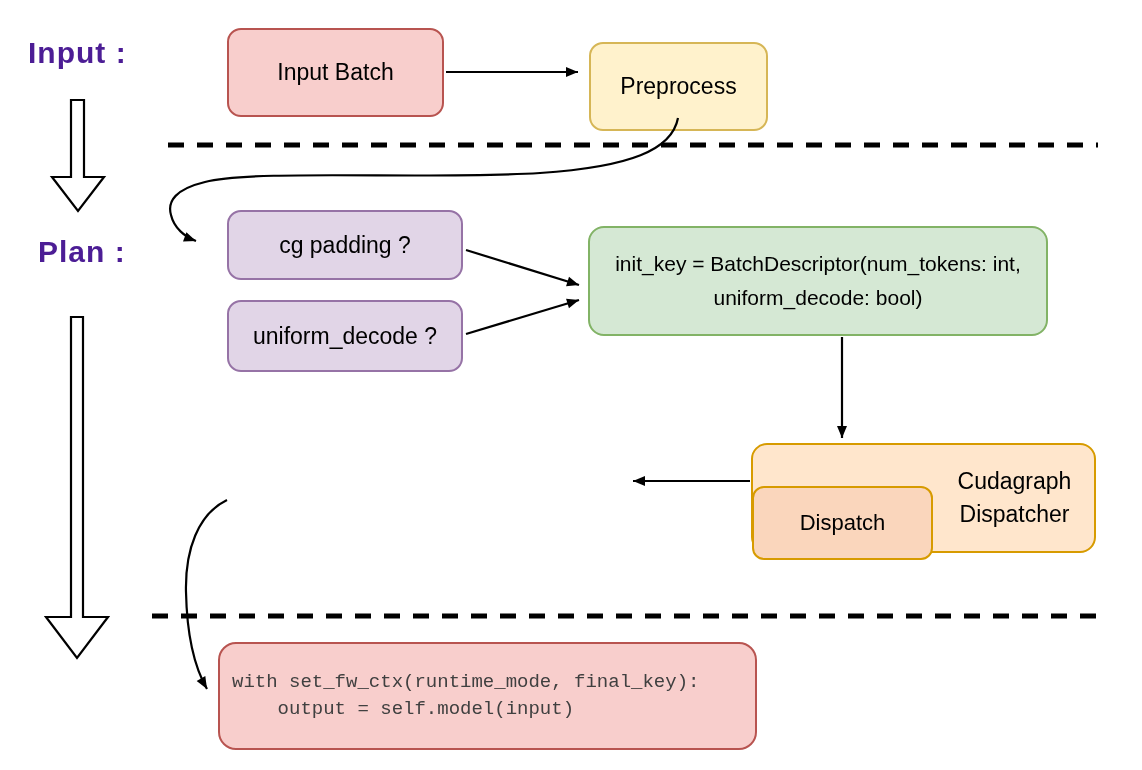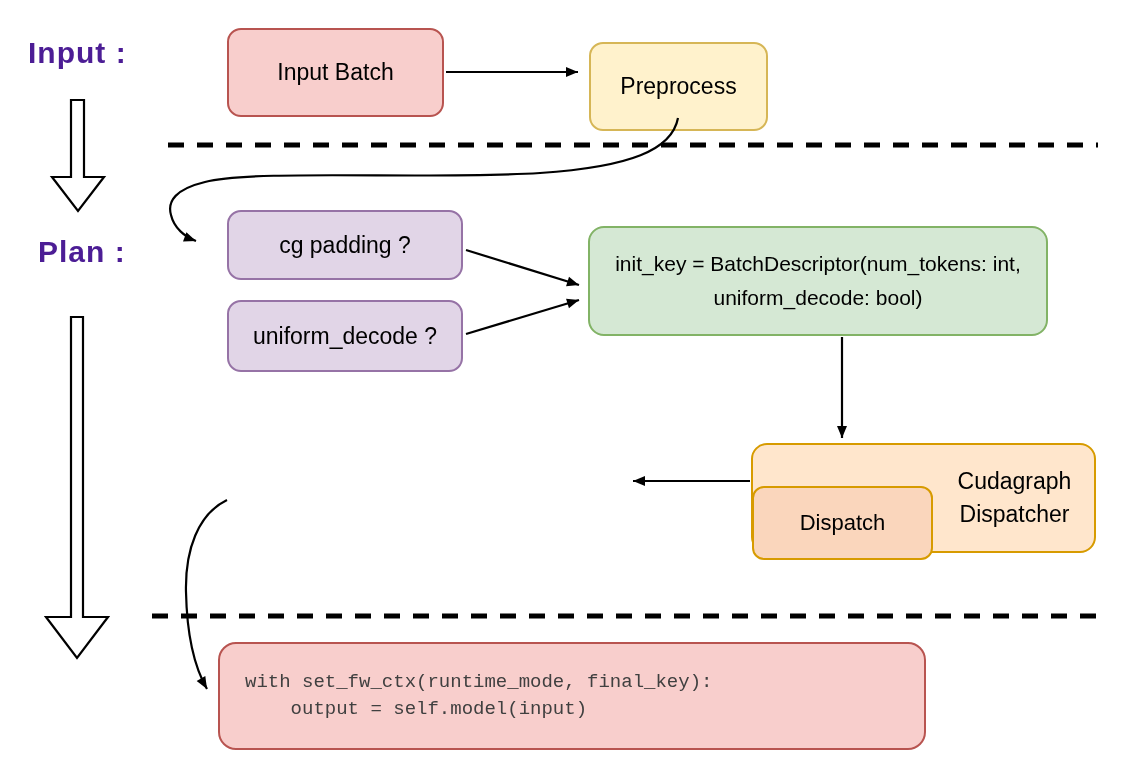--- a/index.html
+++ b/index.html
@@ -19,23 +19,23 @@
   #n-input-batch{left:227px;top:28px;width:217px;height:89px;background:#F8CECC;border-color:#B85450;border-radius:14px;font-size:23px;}
   #n-preprocess{left:589px;top:29px;width:179px;height:89px;background:#FFF2CC;border-color:#D6B656;border-radius:14px;font-size:23px;margin-top:13px;}
   #n-cg-padding{left:227px;top:210px;width:236px;height:70px;background:#E1D5E7;border-color:#9673A6;border-radius:14px;font-size:23px;}
   #n-uniform-decode{left:227px;top:300px;width:236px;height:72px;background:#E1D5E7;border-color:#9673A6;border-radius:14px;font-size:23px;text-align:center;}
   #n-init-key{left:588px;top:226px;width:460px;height:110px;background:#D5E8D4;border-color:#82B366;border-radius:16px;font-size:21px;line-height:1.6;}
   #n-dispatcher-outer{left:751px;top:443px;width:345px;height:110px;background:#FFE6CC;border-color:#D79B00;border-radius:16px;}
   #n-dispatch{left:752px;top:443px;width:181px;height:74px;background:#FAD6BC;border-color:#D79B00;border-radius:12px;font-size:22px;margin-top:43px;}
   #n-dispatcher-label{left:933px;top:443px;width:163px;height:110px;border:none;background:transparent;font-size:23px;line-height:1.45;}
   #n-runtime-mode{left:227px;top:445px;width:397px;height:108px;background:#DAE8FC;border-color:#6C8EBF;border-radius:16px;font-size:20px;line-height:1.5;}
   #n-execute-code{
-    left:218px;top:642px;width:708px;height:108px;background:#F8CECC;border-color:#B85450;border-radius:18px;
+    left:218px;top:642px;width:539px;height:108px;background:#F8CECC;border-color:#B85450;border-radius:18px;
     font-family:"Liberation Mono","DejaVu Sans Mono",monospace;font-size:19px;line-height:1.42;color:#404040;
-    justify-content:flex-start;text-align:left;padding-left:25px;
+    justify-content:flex-start;text-align:left;padding-left:12px;
   }
   #n-execute-code .t{white-space:pre;}
   #l-input{left:28px;top:36px;}
   #l-plan{left:38px;top:235px;}
   #l-execute{left:16px;top:671px;}
   svg.wires{position:absolute;left:0;top:0;pointer-events:none;}
 </style>
 </head>
 <body>
 

